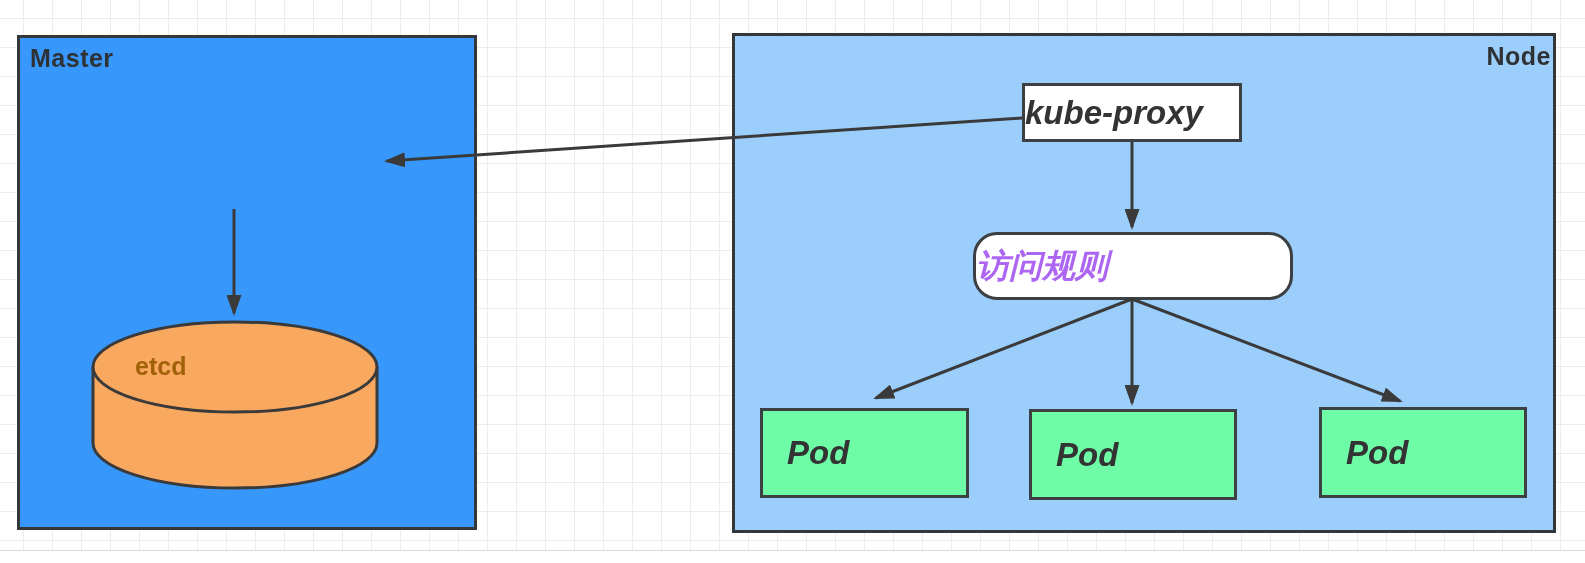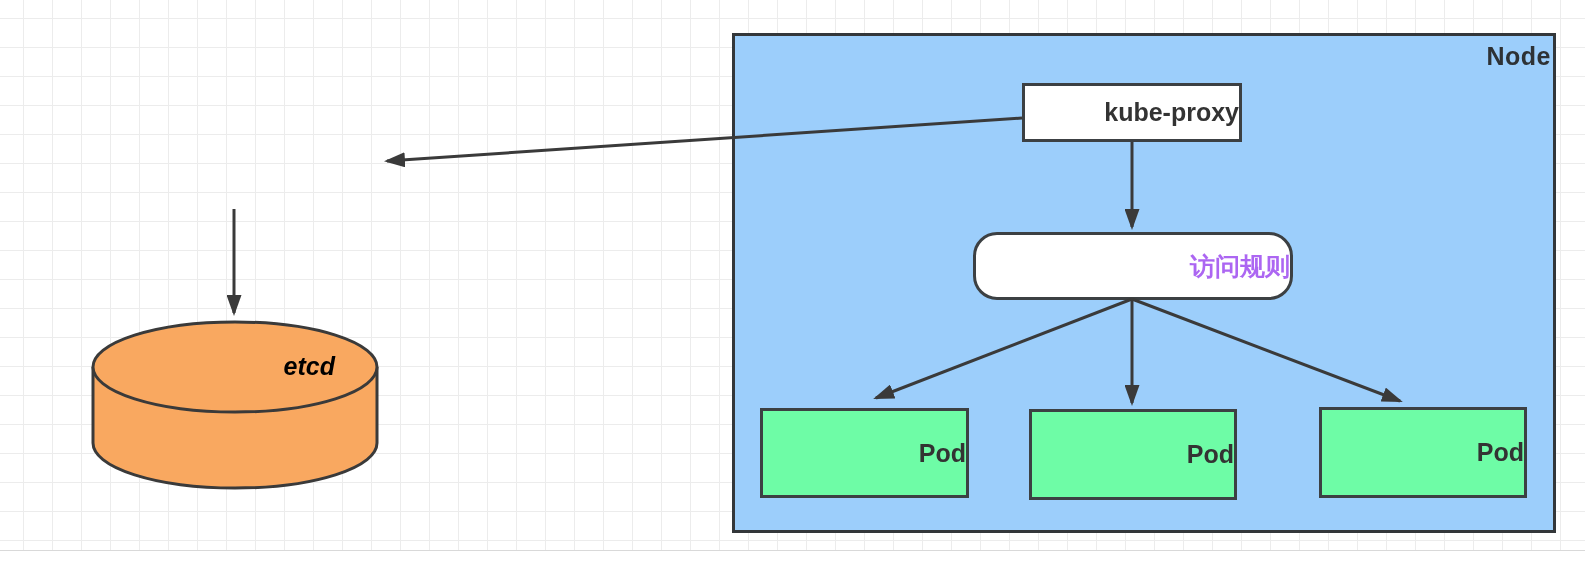--- a/index.html
+++ b/index.html
@@ -53,62 +53,65 @@
   }
   .master-group .group-label { left: 10px; }
   .node-group  .group-label { right: 2px; }
 
   .shape {
     position: absolute;
     background: #ffffff;
     border: 3px solid #3c4043;
     display: flex;
     align-items: center;
-    justify-content: flex-end;
-    font-size: 25px;
+    justify-content: flex-start;
+    font-size: 33px;
     font-weight: 700;
     color: #333333;
     z-index: 2;
+    font-style: italic;
   }
   .apiserver-node { left: 87px;  top: 117px; width: 294px; height: 91px; }
   .kubeproxy-node { left: 1022px; top: 83px;  width: 220px; height: 59px; }
   .rules-node     { left: 973px; top: 232px; width: 320px; height: 68px; color: #ac66f2; border-radius: 24px; }
   .pod-node       { background: #6efca6; padding-left: 24px; }
   .pod-1 { left: 760px;  top: 408px; width: 209px; height: 90px; }
   .pod-2 { left: 1029px; top: 409px; width: 208px; height: 91px; }
   .pod-3 { left: 1319px; top: 407px; width: 208px; height: 91px; }
 
   .etcd-label {
     position: absolute;
     left: 135px; top: 352px;
     width: 200px;
-    text-align: right;
+    text-align: left;
     font-size: 25px;
     font-weight: 700;
-    color: #000000;
+    color: #a16207;
     z-index: 6;
-    font-style: italic;
   }
 
   .overlay {
     position: absolute;
     left: 0; top: 0;
     width: 1585px;
     height: 563px;
     z-index: 5;
     pointer-events: none;
   }
 </style>
 </head>
 <body>
 
 <div class="stage">
 
   <div class="grid"></div>
 
+  <div class="group master-group">
+    <span class="group-label">Master</span>
+  </div>
 
   <div class="group node-group">
     <span class="group-label">Node</span>
   </div>
 
 
   <div class="shape kubeproxy-node">
     <span>kube-proxy</span>
   </div>
 

